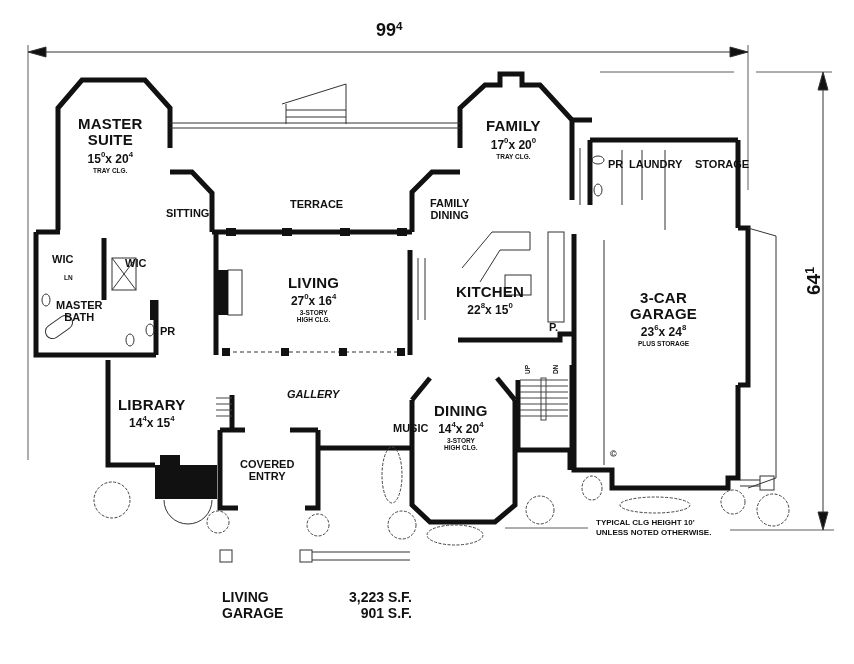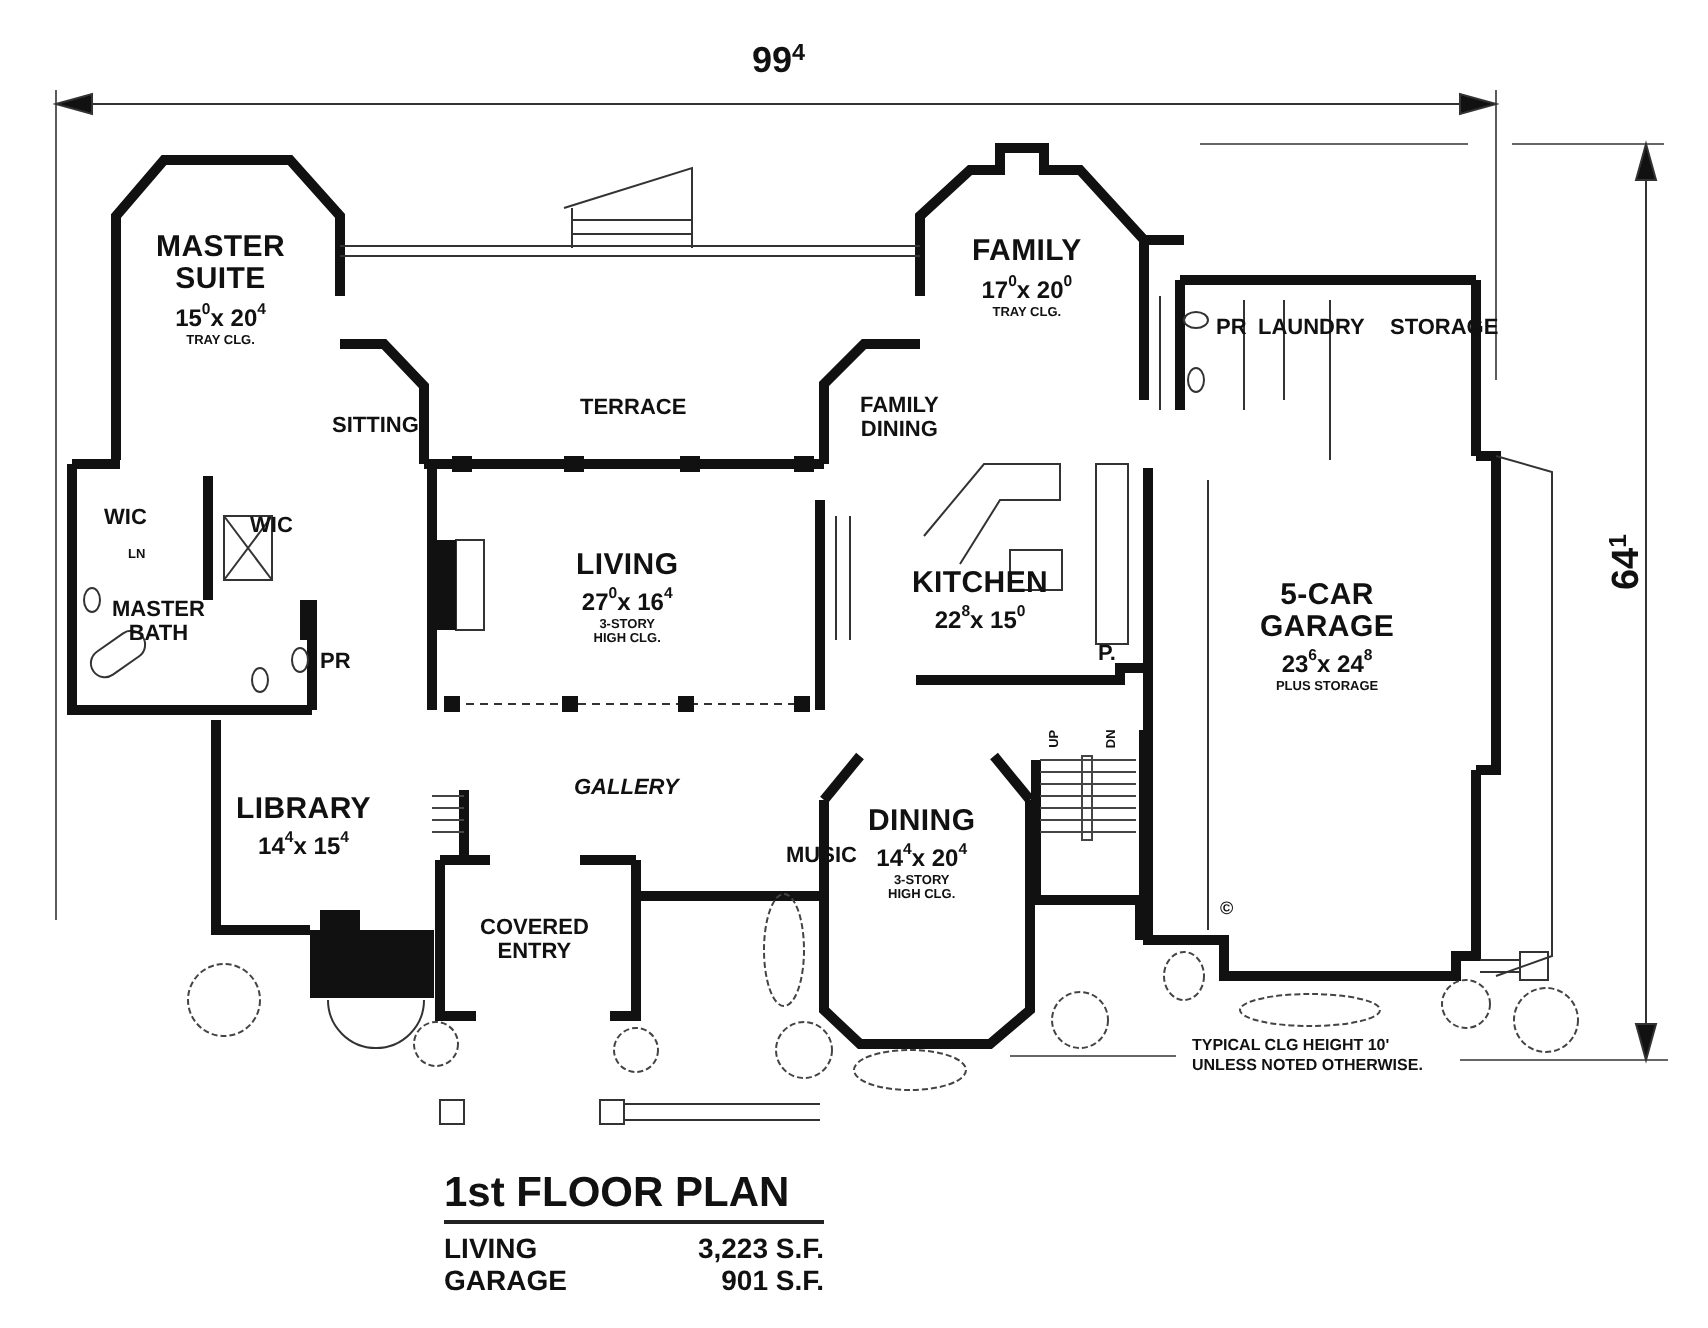--- a/index.html
+++ b/index.html
@@ -234,21 +234,21 @@
   <div class="small">HIGH CLG.</div>
 </div>
 
 <div class="lbl" style="left:456px;top:284px;">
   <div class="big">KITCHEN</div>
   <div class="dim" style="margin-top:4px;"><span>22</span><sup>8</sup>x <span>15</span><sup>0</sup></div>
 </div>
 <div class="lbl med" style="left:549px;top:322px;">P.</div>
 
 <div class="lbl" style="left:630px;top:290px;">
-  <div class="big">5-CAR</div>
+  <div class="big">3-CAR</div>
   <div class="big">GARAGE</div>
   <div class="dim" style="margin-top:4px;"><span>23</span><sup>6</sup>x <span>24</span><sup>8</sup></div>
   <div class="small" style="margin-top:3px;">PLUS STORAGE</div>
 </div>
 <div class="lbl" style="left:610px;top:450px;font-size:9px;">©</div>
 
 <div class="lbl med" style="left:287px;top:389px;font-style:italic;">GALLERY</div>
 
 <div class="lbl" style="left:118px;top:397px;">
   <div class="big">LIBRARY</div>
@@ -271,21 +271,20 @@
 
 <div class="lbl small" style="left:524px;top:366px;transform:rotate(-90deg);">UP</div>
 <div class="lbl small" style="left:552px;top:366px;transform:rotate(-90deg);">DN</div>
 
 <div class="note">
   <div>TYPICAL CLG HEIGHT 10'</div>
   <div>UNLESS NOTED OTHERWISE.</div>
 </div>
 
 <div class="title-block">
-  <div class="title">1st FLOOR PLAN</div>
   <div class="area-row" style="margin-top:4px;">
     <span>LIVING</span>
     <span>3,223 S.F.</span>
   </div>
   <div class="area-row">
     <span>GARAGE</span>
     <span>901 S.F.</span>
   </div>
 </div>
 

